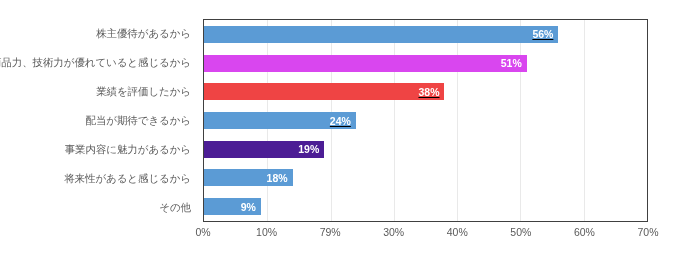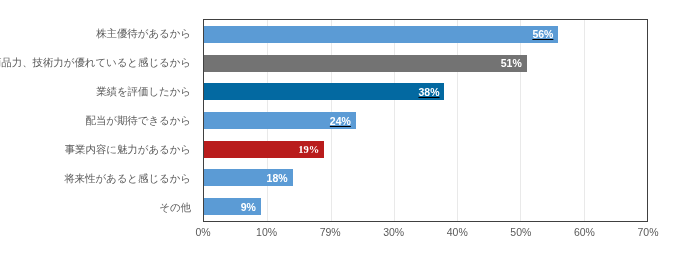--- a/index.html
+++ b/index.html
@@ -136,36 +136,36 @@
         <div class="gridline" style="left: 71.4286%;"></div>
         <div class="gridline" style="left: 85.7143%;"></div>
       </div>
     <div class="bars">
       <div class="bar-row">
         <div class="bar" id="bar0" style="width: 80%; background: rgb(91, 155, 213); text-decoration: underline;">
           <span class="bar-value">56%</span>
         </div>
       </div>
       <div class="bar-row">
-        <div class="bar" id="bar1" style="width: 72.8571%; background: #737373;">
+        <div class="bar" id="bar1" style="width: 72.8571%; background: #d946ef;">
           <span class="bar-value">51%</span>
         </div>
       </div>
       <div class="bar-row">
-        <div class="bar" id="bar2" style="width: 54.2857%; background: #0369a1; text-decoration: underline;">
+        <div class="bar" id="bar2" style="width: 54.2857%; background: #ef4444; text-decoration: underline;">
           <span class="bar-value">38%</span>
         </div>
       </div>
       <div class="bar-row">
         <div class="bar" id="bar3" style="width: 34.2857%; background: rgb(91, 155, 213); text-decoration: underline;">
           <span class="bar-value">24%</span>
         </div>
       </div>
       <div class="bar-row">
-        <div class="bar" id="bar4" style="width: 27.1429%; background: #b91c1c; font-family: Liberation Serif, serif;">
+        <div class="bar" id="bar4" style="width: 27.1429%; background: #4c1d95;">
           <span class="bar-value">19%</span>
         </div>
       </div>
       <div class="bar-row">
         <div class="bar" id="bar6" style="width: 20%; background: rgb(91, 155, 213);">
           <span class="bar-value">18%</span>
         </div>
       </div>
       <div class="bar-row">
         <div class="bar" id="bar7" style="width: 12.8571%; background: rgb(91, 155, 213);">

